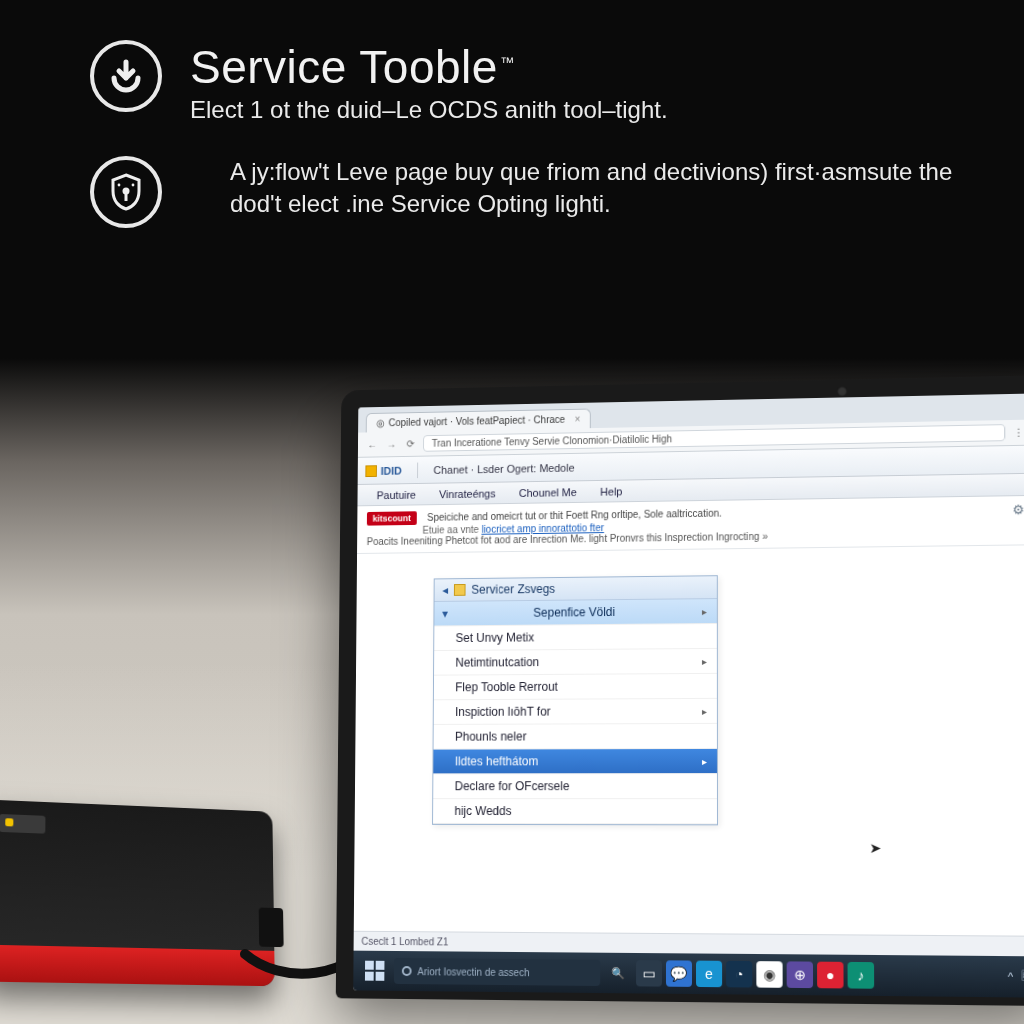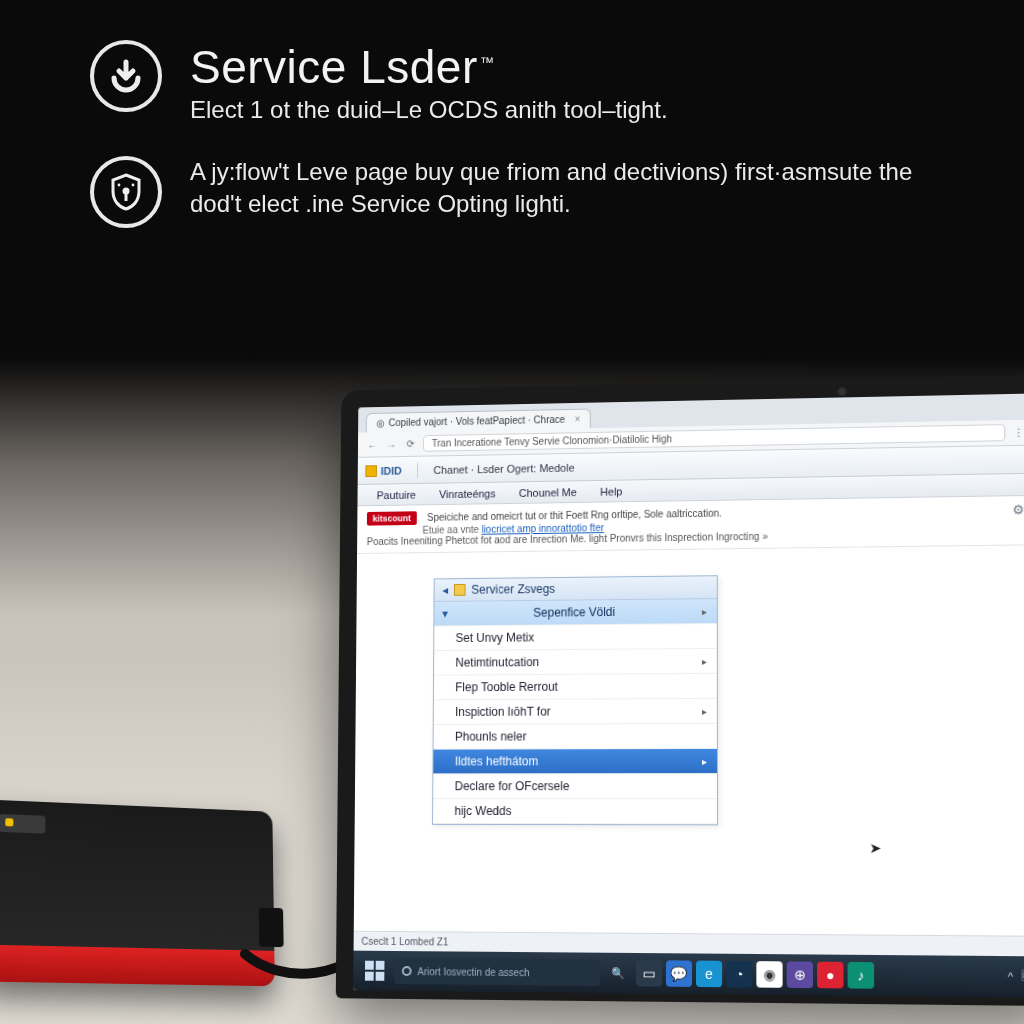--- a/index.html
+++ b/index.html
@@ -13,21 +13,21 @@
   .overlay-top { position: absolute; top: 40px; left: 90px; right: 60px; color: #f2f2f2; }
   .icon-circle {
     width: 72px; height: 72px; border: 4px solid #e8e8e8; border-radius: 50%;
     display: flex; align-items: center; justify-content: center; flex-shrink: 0;
   }
   .row1 { display:flex; align-items:flex-start; gap:28px; }
   .row2 { display:flex; align-items:flex-start; gap:28px; margin-top:32px; }
   .title-big { font-size: 46px; font-weight: 400; letter-spacing: .5px; }
   .title-big sup { font-size: 14px; vertical-align: super; margin-left:2px; }
   .sub1 { font-size: 24px; font-weight: 300; margin-top: 2px; color:#eaeaea; }
-  .para { font-size: 24px; font-weight: 300; line-height: 1.35; color:#eaeaea; max-width: 760px; }
+  .para { font-size: 24px; font-weight: 300; line-height: 1.35; color:#eaeaea; max-width: 760px; margin-left: 40px; }
 
   
   .laptop {
     position:absolute; left: 330px; top: 380px; width: 720px; height: 620px;
     transform: perspective(2000px) rotateX(3deg) rotateY(-6deg);
   }
   .bezel {
     position:absolute; inset:0; background:#1a1a1a; border-radius: 18px 18px 6px 6px;
     box-shadow: 0 20px 60px rgba(0,0,0,.5);
     padding: 18px 18px 8px 18px;
@@ -110,21 +110,21 @@
 <div class="overlay-top">
   <div class="row1">
     <div class="icon-circle">
       <svg width="40" height="40" viewBox="0 0 40 40">
         <path d="M20 6 L20 22 M20 22 L13 15 M20 22 L27 15" stroke="#eee" stroke-width="5" fill="none" stroke-linecap="round"></path>
         <path d="M8 22 A12 12 0 0 0 32 22" stroke="#eee" stroke-width="5" fill="none" stroke-linecap="round"></path>
       </svg>
     </div>
     <div>
       <div class="title-big">
-        <span>Service Lsder</span><sup>™</sup>
+        <span>Service Tooble</span><sup>™</sup>
       </div>
       <div class="sub1">Elect 1 ot the duid–Le OCDS anith tool–tight.</div>
     </div>
   </div>
   <div class="row2">
     <div class="icon-circle">
       <svg width="42" height="42" viewBox="0 0 42 42">
         <path d="M21 4 L34 9 V20 C34 30 28 36 21 38 C14 36 8 30 8 20 V9 Z" fill="none" stroke="#eee" stroke-width="3"></path>
         <circle cx="21" cy="20" r="3.5" fill="#eee"></circle>
         <rect x="19.5" y="23" width="3" height="7" fill="#eee"></rect>

